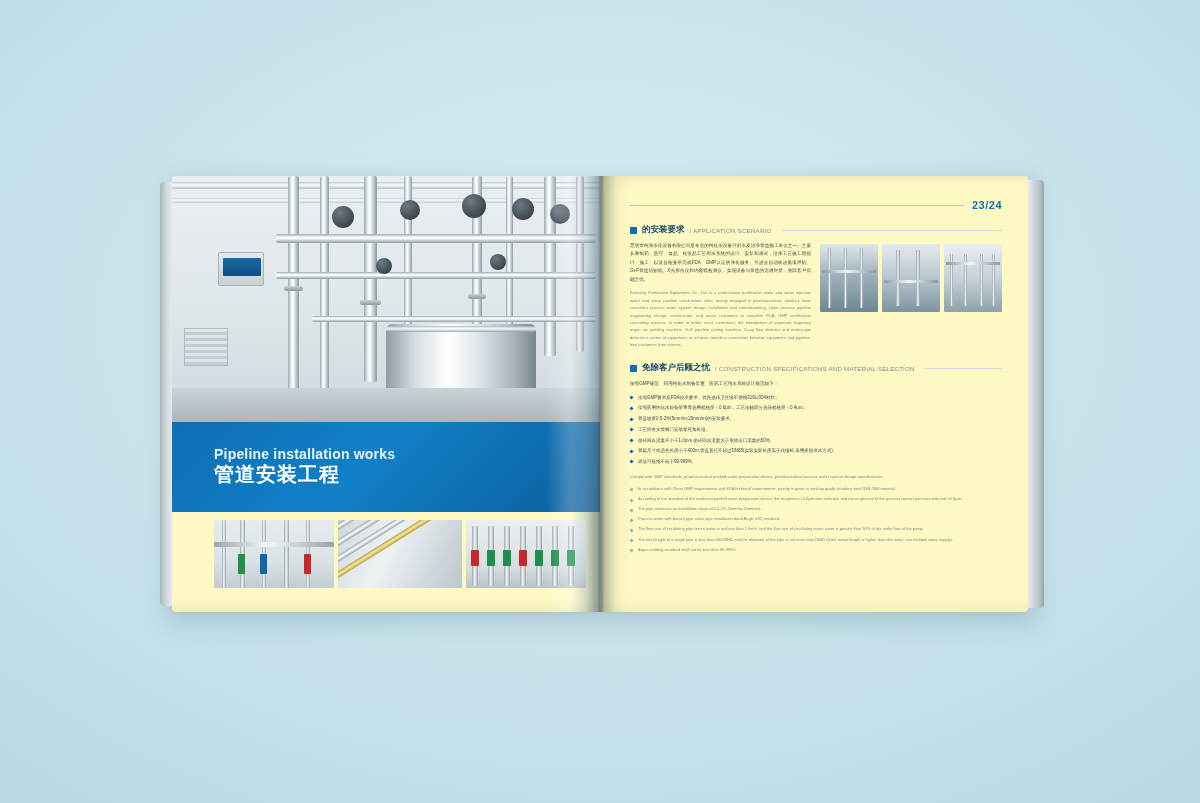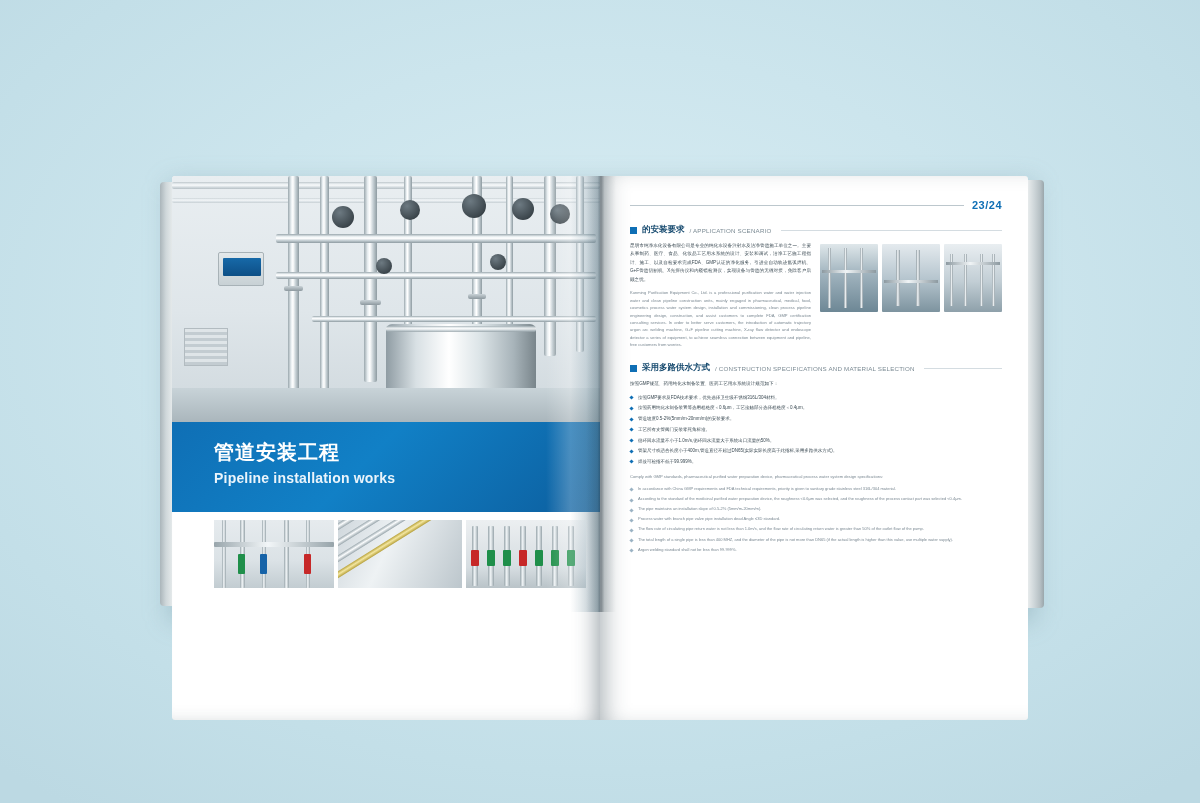--- a/index.html
+++ b/index.html
@@ -30,22 +30,22 @@
     position: absolute;
     left: 168px; top: 182px;
     width: 868px; height: 440px;
     background: rgba(90,125,140,0.30);
     filter: blur(12px);
     border-radius: 6px;
   }
 
   .page {
     position: absolute;
-    top: 0; height: 544px;
-    background: #ffffff;
+    top: 0; height: 436px;
+    background: #fef9c3;
     overflow: hidden;
   }
   
   #page-left {
     left: 0; width: 428px;
     border-radius: 3px 0 0 3px;
     box-shadow: inset -14px 0 22px -10px rgba(40,60,70,0.45);
   }
   
   #page-right {
@@ -286,22 +286,22 @@
       <div class="pipe-h" style="left:214px;top:150px;width:150px;height:6px;opacity:.8;"></div>
 
       <div id="panel-box">
         <div id="panel-screen"></div>
       </div>
       <div id="wall-vent"></div>
       <div id="floor-band"></div>
     </div>
 
     <div id="caption-band">
+      <div id="caption-en">Pipeline installation works</div>
       <div id="caption-zh">管道安装工程</div>
-      <div id="caption-en">Pipeline installation works</div>
     </div>
 
     <div id="photo-strip">
       <div class="strip-ph" id="sp1">
         <div class="sp-pipe" style="left:8px;top:0;width:4px;height:68px;"></div>
         <div class="sp-pipe" style="left:26px;top:0;width:5px;height:68px;"></div>
         <div class="sp-pipe" style="left:48px;top:0;width:4px;height:68px;"></div>
         <div class="sp-pipe" style="left:70px;top:0;width:5px;height:68px;"></div>
         <div class="sp-pipe" style="left:92px;top:0;width:4px;height:68px;"></div>
         <div class="sp-pipe" style="left:0;top:22px;width:120px;height:5px;"></div>
@@ -380,21 +380,21 @@
               <div class="sc-pipe" style="left:48px;top:10px;width:3px;height:52px;"></div>
               <div class="sc-pipe" style="left:2px;top:18px;width:54px;height:3px;"></div>
             </div>
           </div>
         </div>
       </div>
 
       <div id="spec-block">
         <div class="sec-head">
           <span class="sec-mark"></span>
-          <span class="sec-zh">采用多路供水方式</span>
+          <span class="sec-zh">免除客户后顾之忧</span>
           <span class="sec-en">/ CONSTRUCTION SPECIFICATIONS AND MATERIAL SELECTION</span>
           <span class="sec-rule"></span>
         </div>
 
         <p class="para-zh">按照GMP规范、药用纯化水制备装置、医药工艺用水系统设计规范如下：</p>
 
         <ul class="bullet-list" id="bullets-zh">
             <li>按照GMP要求及FDA技术要求，优先选择卫生级不锈钢316L/304材料。</li>
             <li>按照药用纯化水制备装置等选用粗糙度＜0.6μm，工艺接触部分选择粗糙度＜0.4μm。</li>
             <li>管道坡度0.5-2%(5mm/m-20mm/m)的安装要求。</li>

